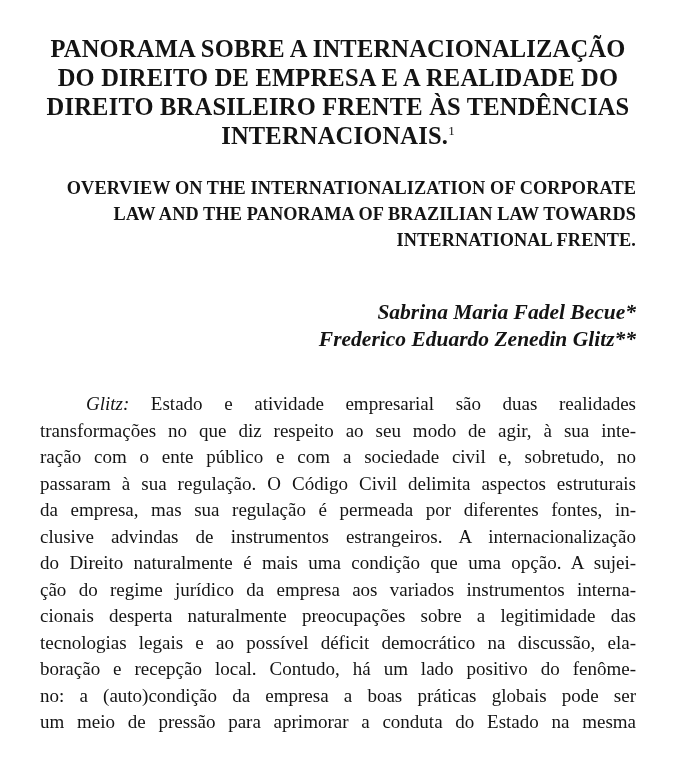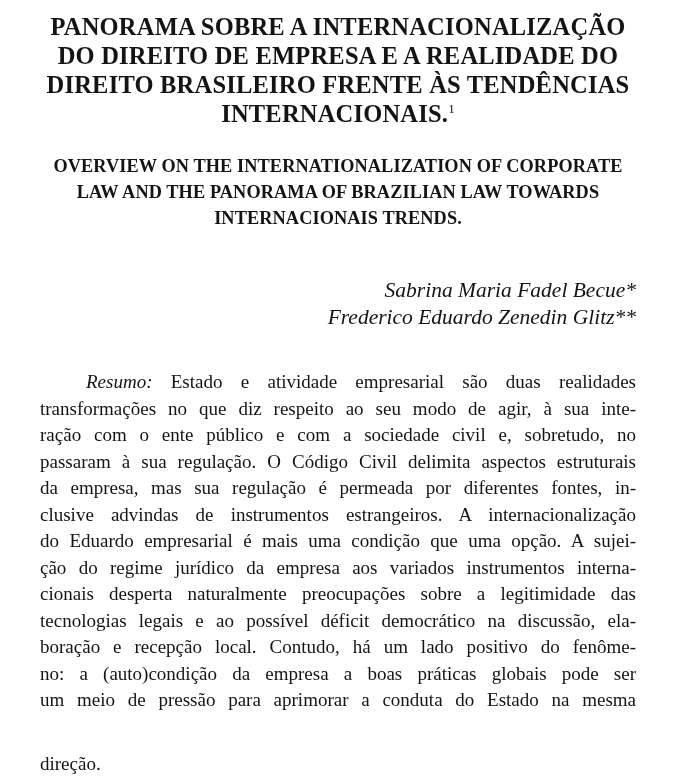--- a/index.html
+++ b/index.html
@@ -11,21 +11,21 @@
     width: 676px;
     height: 778px;
     overflow: hidden;
     font-family: "Liberation Serif", "DejaVu Serif", serif;
     color: #141414;
   }
   .page {
     box-sizing: border-box;
     width: 676px;
     height: 778px;
-    padding: 12px 40px 0 40px;
+    padding: 34px 40px 0 40px;
     background: #ffffff;
   }
   
   .title-pt {
     margin: 0;
     font-size: 24.5px;
     font-weight: bold;
     line-height: 29px;
     text-align: center;
     letter-spacing: 0.2px;
@@ -38,27 +38,27 @@
   }
   
   .title-en {
     margin: 25px 0 0 0;
     font-size: 18.3px;
     font-weight: bold;
     line-height: 26px;
     text-align: center;
     letter-spacing: 0.1px;
   }
-  .title-en .t-line { display: block; }
+  .title-en .t-line { display: block; text-align: right; }
   
   .authors {
     margin-top: 46px;
     text-align: right;
     font-style: italic;
-    font-weight: normal;
+    font-weight: bold;
     font-size: 21.5px;
     line-height: 27px;
   }
   .author-line { display: block; }
   
   .abstract {
     margin-top: 38px;
     font-size: 19px;
     line-height: 26.5px;
   }
@@ -78,36 +78,36 @@
   <h1 class="title-pt">
       <span class="t-line"><span>PANORAMA SOBRE A INTERNACIONALIZAÇÃO</span></span>
       <span class="t-line"><span>DO DIREITO DE EMPRESA E A REALIDADE DO</span></span>
       <span class="t-line"><span>DIREITO BRASILEIRO FRENTE ÀS TENDÊNCIAS</span></span>
       <span class="t-line"><span>INTERNACIONAIS.</span><sup>1</sup></span>
     </h1>
 
   <h2 class="title-en">
       <span class="t-line"><span>OVERVIEW ON THE INTERNATIONALIZATION OF CORPORATE</span></span>
       <span class="t-line"><span>LAW AND THE PANORAMA OF BRAZILIAN LAW TOWARDS</span></span>
-      <span class="t-line"><span>INTERNACIONAIS TRENDS.</span></span>
+      <span class="t-line"><span>INTERNATIONAL FRENTE.</span></span>
     </h2>
 
   <div class="authors">
       <span class="author-line"><span>Sabrina Maria Fadel Becue</span><span>*</span></span>
       <span class="author-line"><span>Frederico Eduardo Zenedin Glitz</span><span>**</span></span>
     </div>
 
   <div class="abstract">
-      <div class="abs-line"><span class="resumo-label">Resumo:</span><span> Estado e atividade empresarial são duas realidades</span></div>
+      <div class="abs-line"><span class="resumo-label">Glitz:</span><span> Estado e atividade empresarial são duas realidades</span></div>
       <div class="abs-line"><span>transformações no que diz respeito ao seu modo de agir, à sua inte-</span></div>
       <div class="abs-line"><span>ração com o ente público e com a sociedade civil e, sobretudo, no</span></div>
       <div class="abs-line"><span>passaram à sua regulação. O Código Civil delimita aspectos estruturais</span></div>
       <div class="abs-line"><span>da empresa, mas sua regulação é permeada por diferentes fontes, in-</span></div>
       <div class="abs-line"><span>clusive advindas de instrumentos estrangeiros. A internacionalização</span></div>
-      <div class="abs-line"><span>do Eduardo empresarial é mais uma condição que uma opção. A sujei-</span></div>
+      <div class="abs-line"><span>do Direito naturalmente é mais uma condição que uma opção. A sujei-</span></div>
       <div class="abs-line"><span>ção do regime jurídico da empresa aos variados instrumentos interna-</span></div>
       <div class="abs-line"><span>cionais desperta naturalmente preocupações sobre a legitimidade das</span></div>
       <div class="abs-line"><span>tecnologias legais e ao possível déficit democrático na discussão, ela-</span></div>
       <div class="abs-line"><span>boração e recepção local. Contudo, há um lado positivo do fenôme-</span></div>
       <div class="abs-line"><span>no: a (auto)condição da empresa a boas práticas globais pode ser</span></div>
       <div class="abs-line"><span>um meio de pressão para aprimorar a conduta do Estado na mesma</span></div>
       <div class="abs-line"><span>direção.</span></div>
     </div>
 
 </div>

